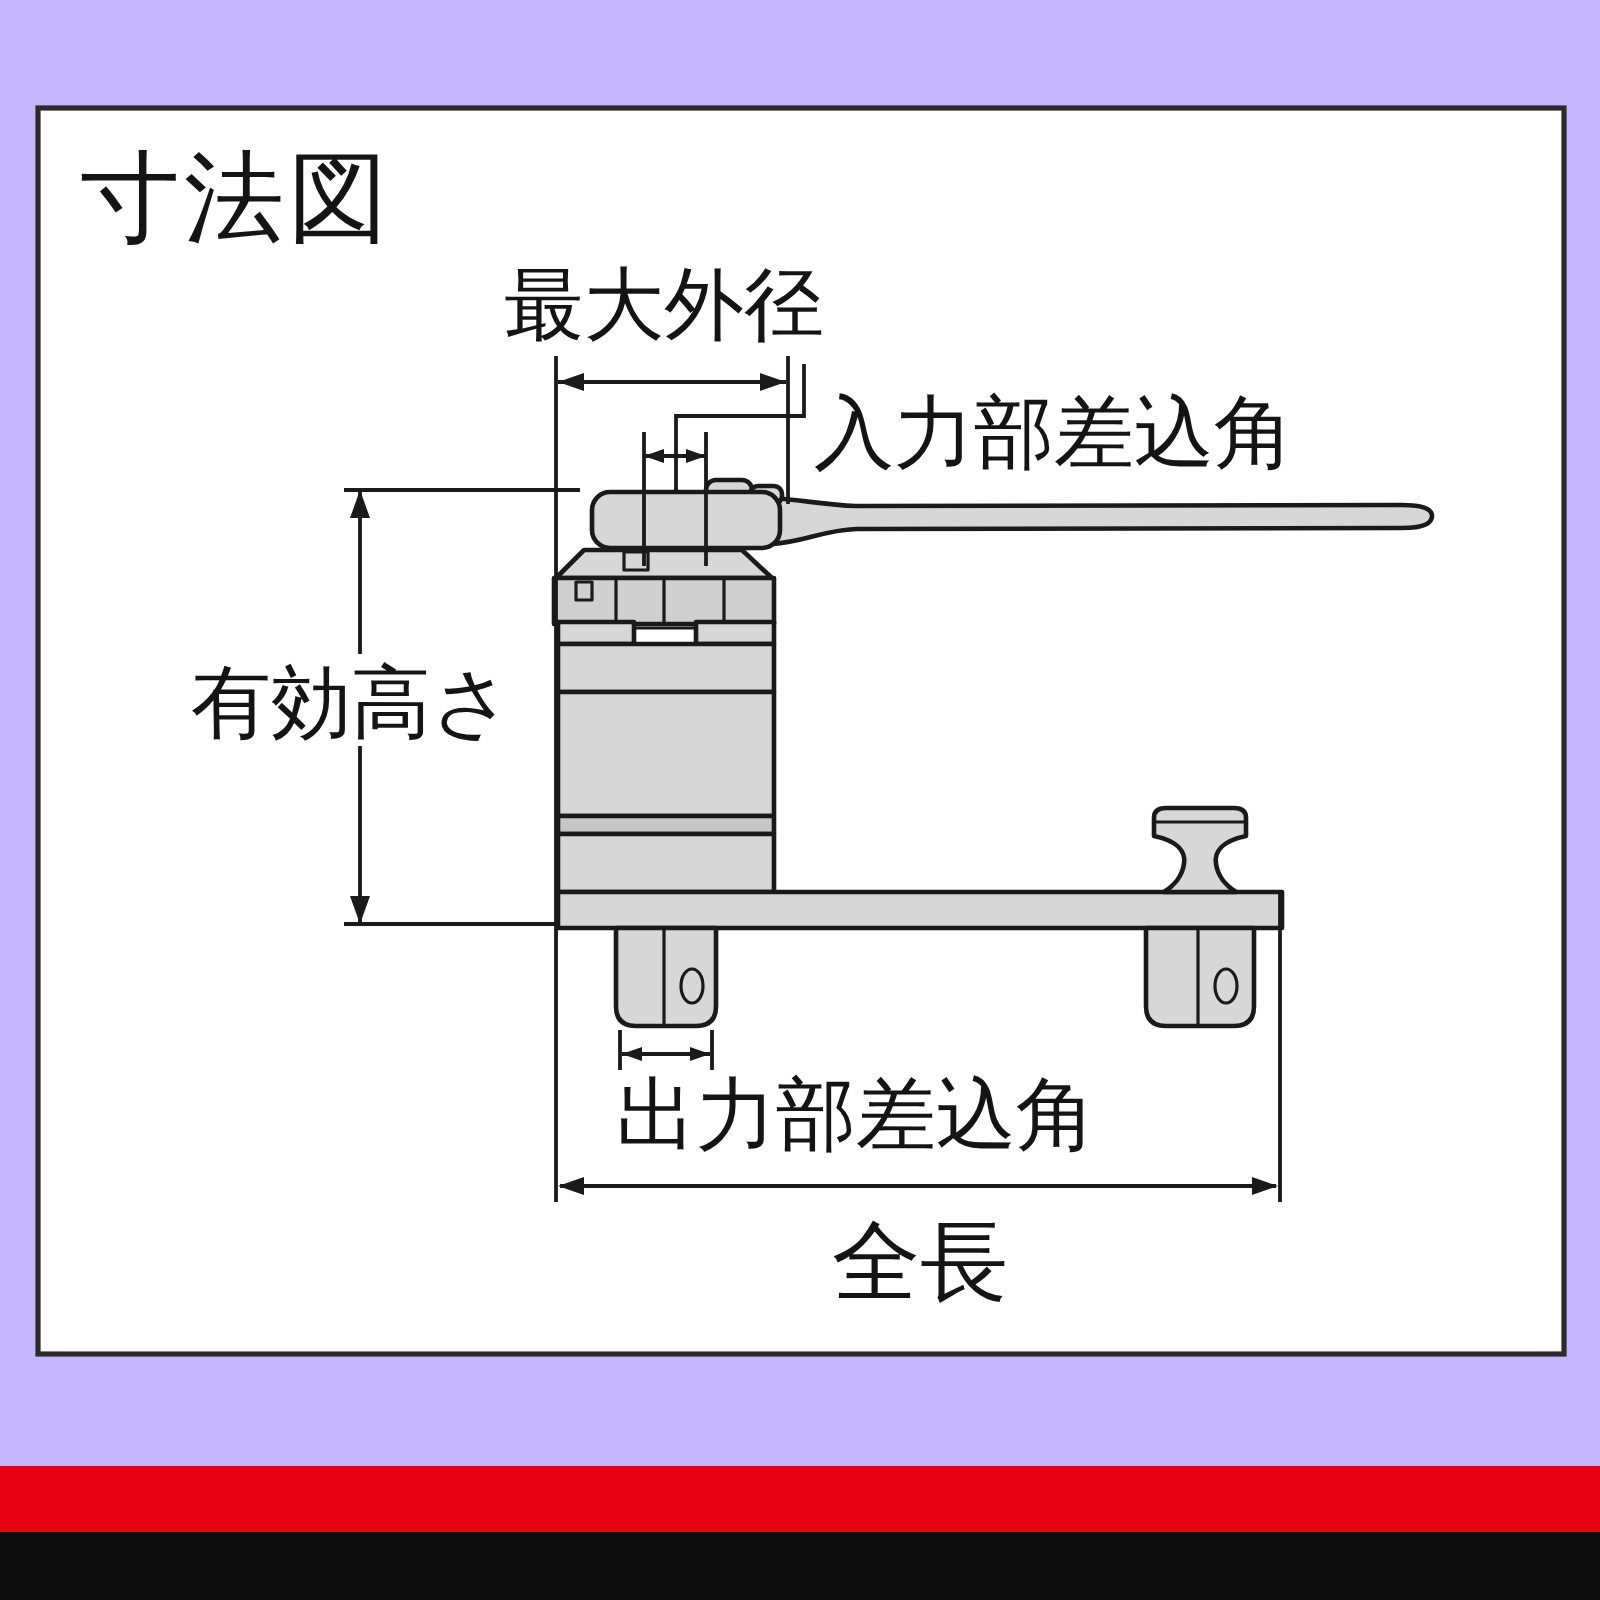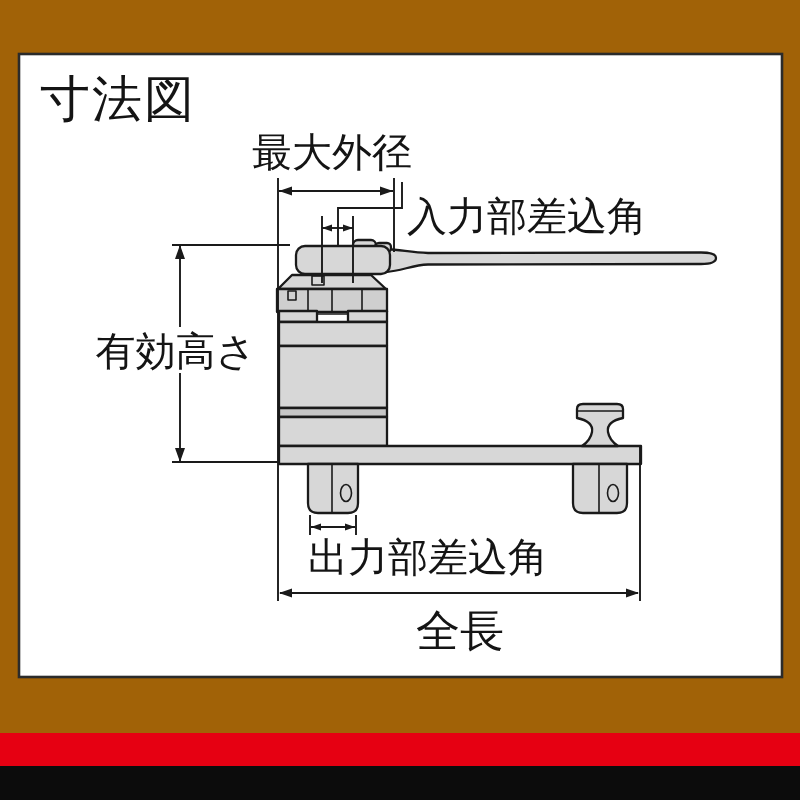--- a/index.html
+++ b/index.html
@@ -1,16 +1,16 @@
 <!DOCTYPE html>
 <html><head>
 <meta charset="utf-8">
 <style>
   html,body{margin:0;padding:0;background:#ffffff;}
-  .stage{position:relative;width:800px;height:800px;background:#a16207;overflow:hidden;
+  .stage{position:relative;width:800px;height:800px;background:#c4b5fd;overflow:hidden;
          font-family:"Liberation Sans","DejaVu Sans",sans-serif;}
   svg{display:block;}
   svg text{font-family:"Liberation Sans","DejaVu Sans",sans-serif;fill:#141414;}
   .ol{stroke:#1a1a1a;stroke-width:2.3;stroke-linejoin:round;stroke-linecap:round;}
   .ol-thin{stroke:#1a1a1a;stroke-width:1.6;stroke-linejoin:round;fill:none;}
   .dim{stroke:#1a1a1a;stroke-width:1.9;fill:none;stroke-linecap:butt;}
   .arr{fill:#1a1a1a;stroke:none;}
   .lbl{font-size:40px;}
   .lbl-big{font-size:44px;}
   .ttl{font-size:50px;letter-spacing:2px;}

